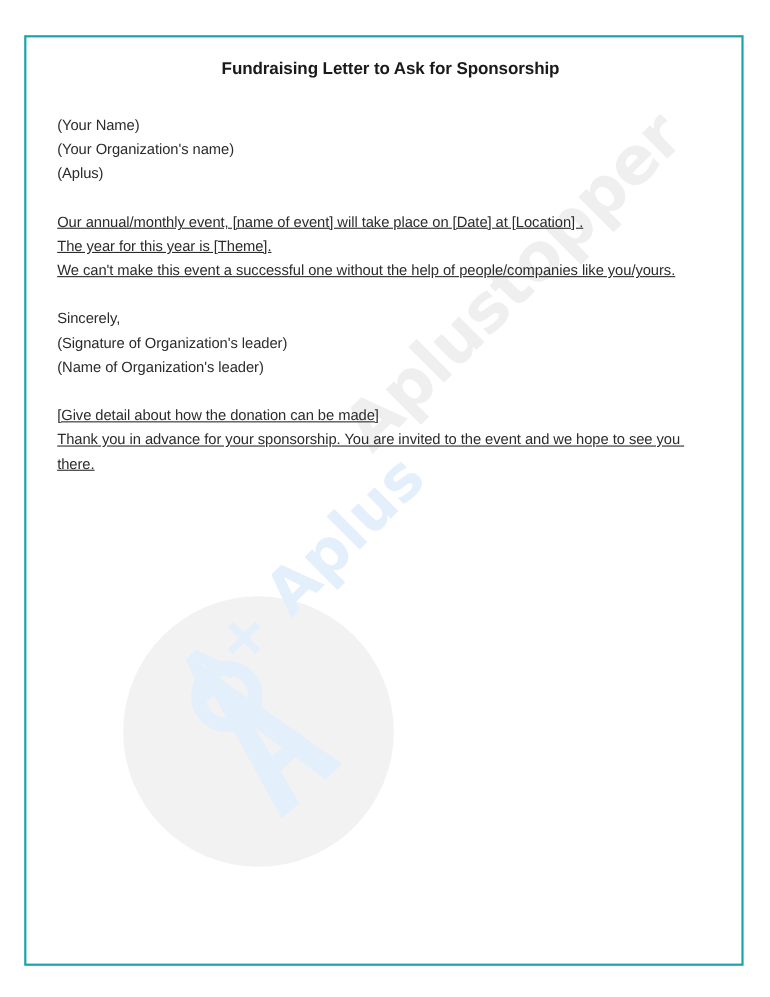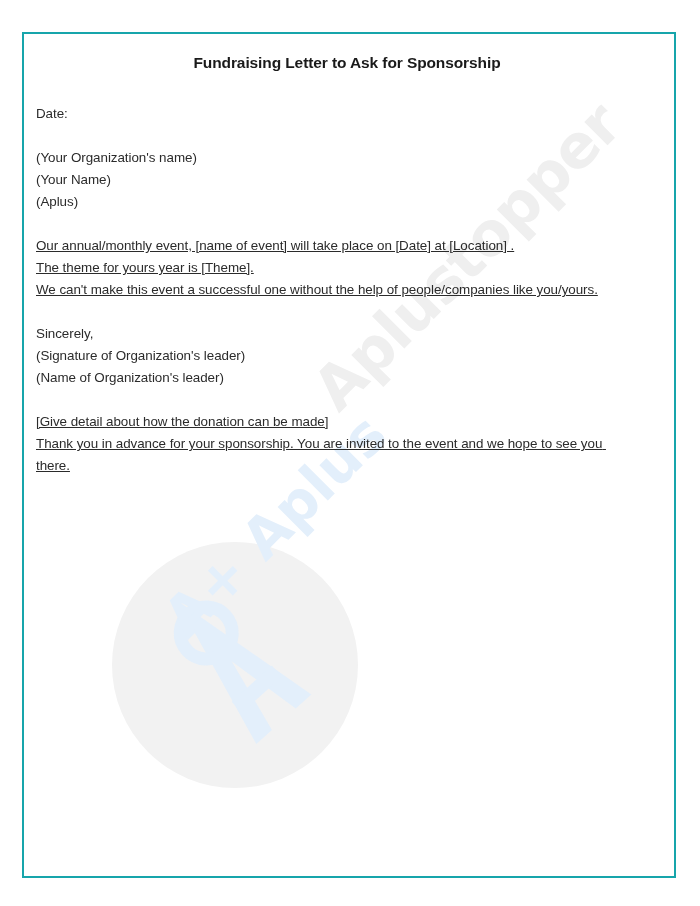--- a/index.html
+++ b/index.html
@@ -100,21 +100,21 @@
   }
 
   
   #content {
     position: absolute;
     left: 0; top: 0;
     width: 654px;
     height: 846px;
     z-index: 2;
     box-sizing: border-box;
-    padding: 14px 20px 0 12px;
+    padding: 14px 20px 0 28px;
   }
 
   #doc-title {
     text-align: center;
     font-size: 15.5px;
     font-weight: bold;
     color: #1a1a1a;
     letter-spacing: -0.1px;
     margin: 5px 0 0 0;
     line-height: 20px;
@@ -170,34 +170,31 @@
 
       <div class="wm-diagonal-text">Aplustopper</div>
     </div>
 
     <div id="content">
 
       <h1 id="doc-title">Fundraising Letter to Ask for Sponsorship</h1>
 
       <div class="body-block">
 
-        <div class="para flow">
-          <span class="line">Date:</span>
-        </div>
-
-        <div class="para flow">
+
+        <div class="para flow">
+          <span class="line">(Your Name)</span>
           <span class="line">(Your Organization's name)</span>
-          <span class="line">(Your Name)</span>
           <span class="line">(Aplus)</span>
         </div>
 
 
         <div class="para flow">
           <span class="line wrap">Our annual/monthly event, [name of event] will take place on [Date] at [Location] .</span>
-          <span class="line wrap">The theme for yours year is [Theme].</span>
+          <span class="line wrap">The year for this year is [Theme].</span>
           <span class="line wrap">We can't make this event a successful one without the help of people/companies like you/yours.</span>
         </div>
 
 
 
         <div class="para flow">
           <span class="line">Sincerely,</span>
           <span class="line">(Signature of Organization's leader)</span>
           <span class="line">(Name of Organization's leader)</span>
         </div>

